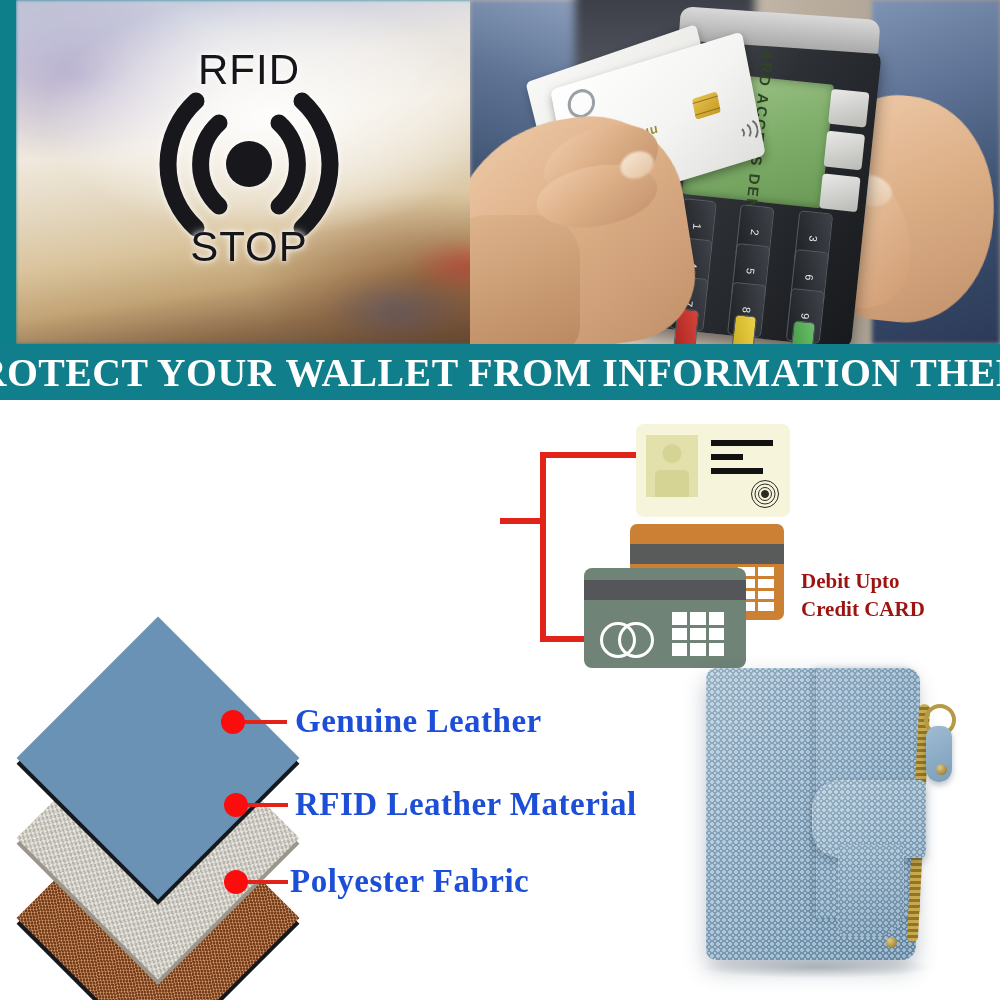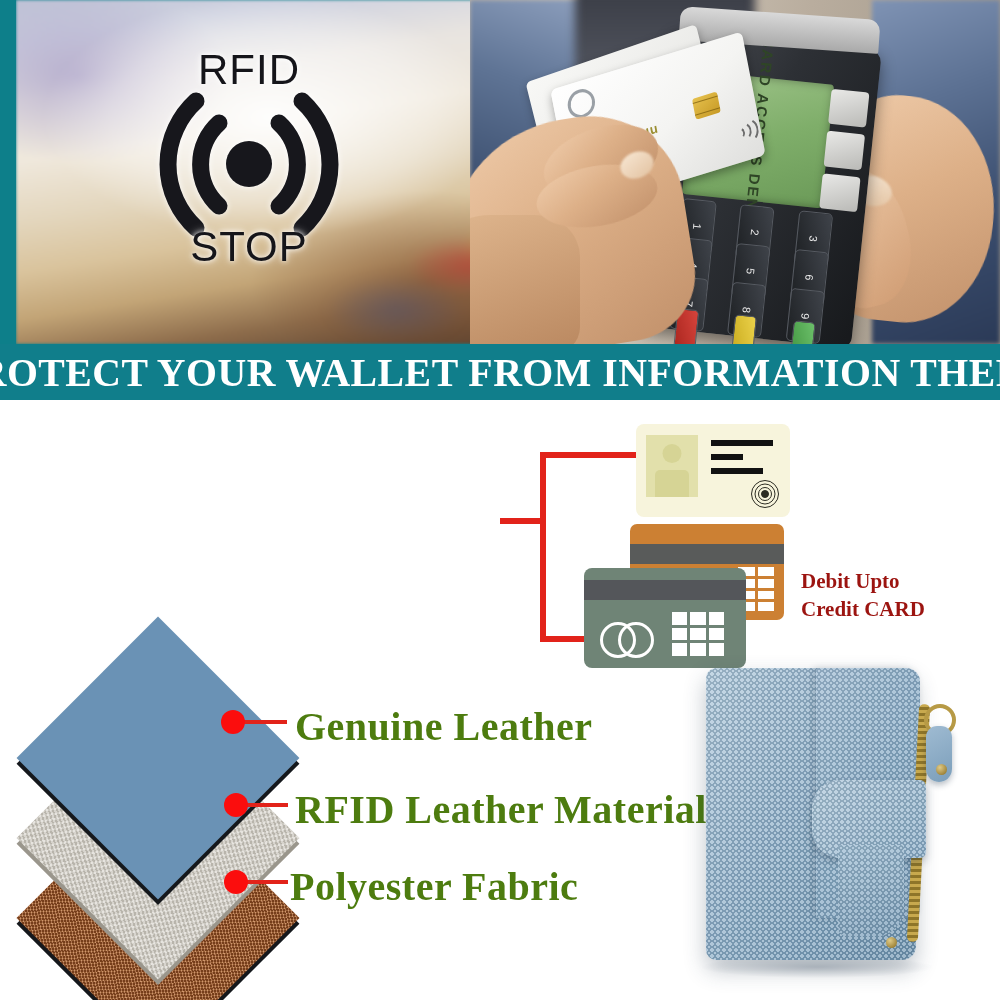--- a/index.html
+++ b/index.html
@@ -481,22 +481,22 @@
     position: absolute;
     height: 4px;
     background: #e2231a;
   }
   #leader-leather { left: 243px; top: 720px; width: 44px; }
   #leader-rfid    { left: 246px; top: 803px; width: 42px; }
   #leader-fabric  { left: 246px; top: 880px; width: 42px; }
 
   .layer-label {
     position: absolute;
-    color: #4d7c0f;
-    font-size: 40px;
+    color: #1d4ed8;
+    font-size: 33px;
     font-weight: 700;
     letter-spacing: 0.5px;
     white-space: nowrap;
   }
   #label-leather { left: 295px; top: 703px; }
   #label-rfid    { left: 295px; top: 786px; }
   #label-fabric  { left: 290px; top: 863px; }
 
   
   #wallet {

